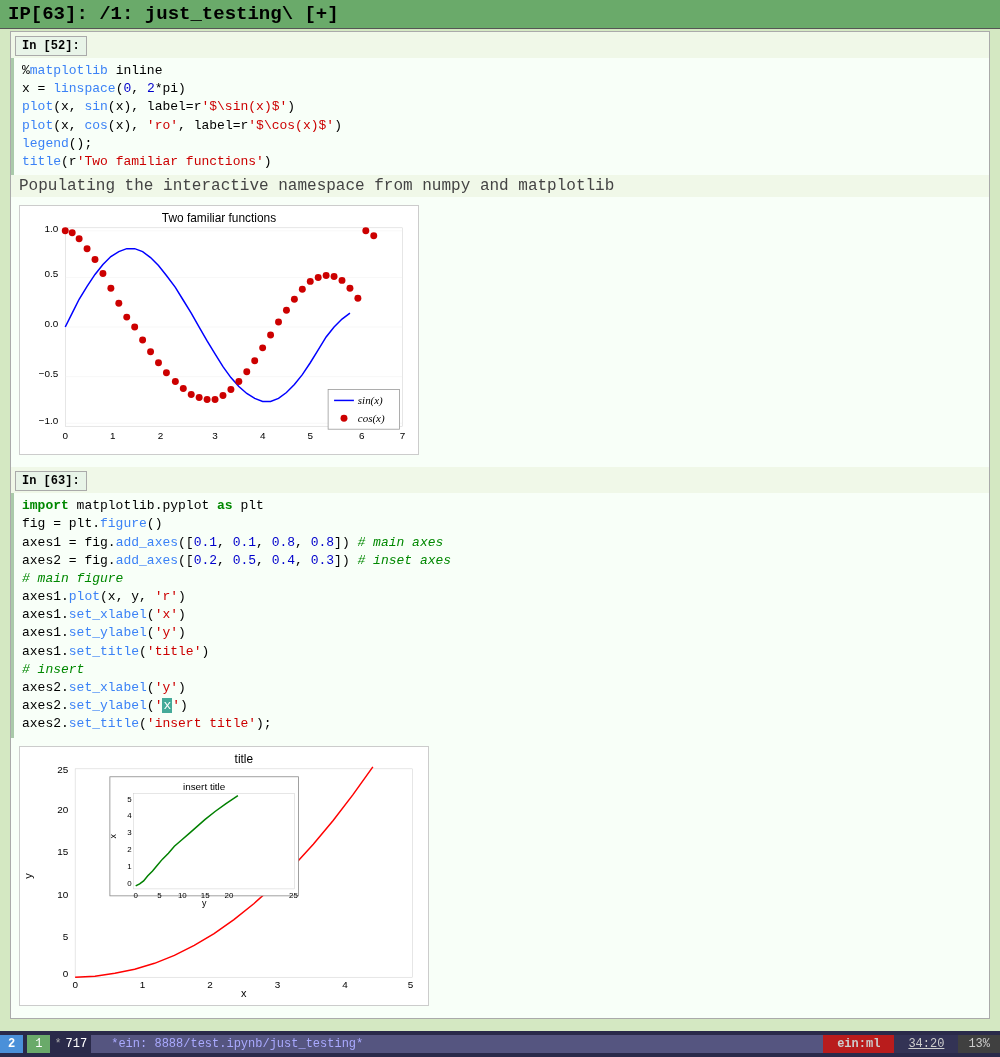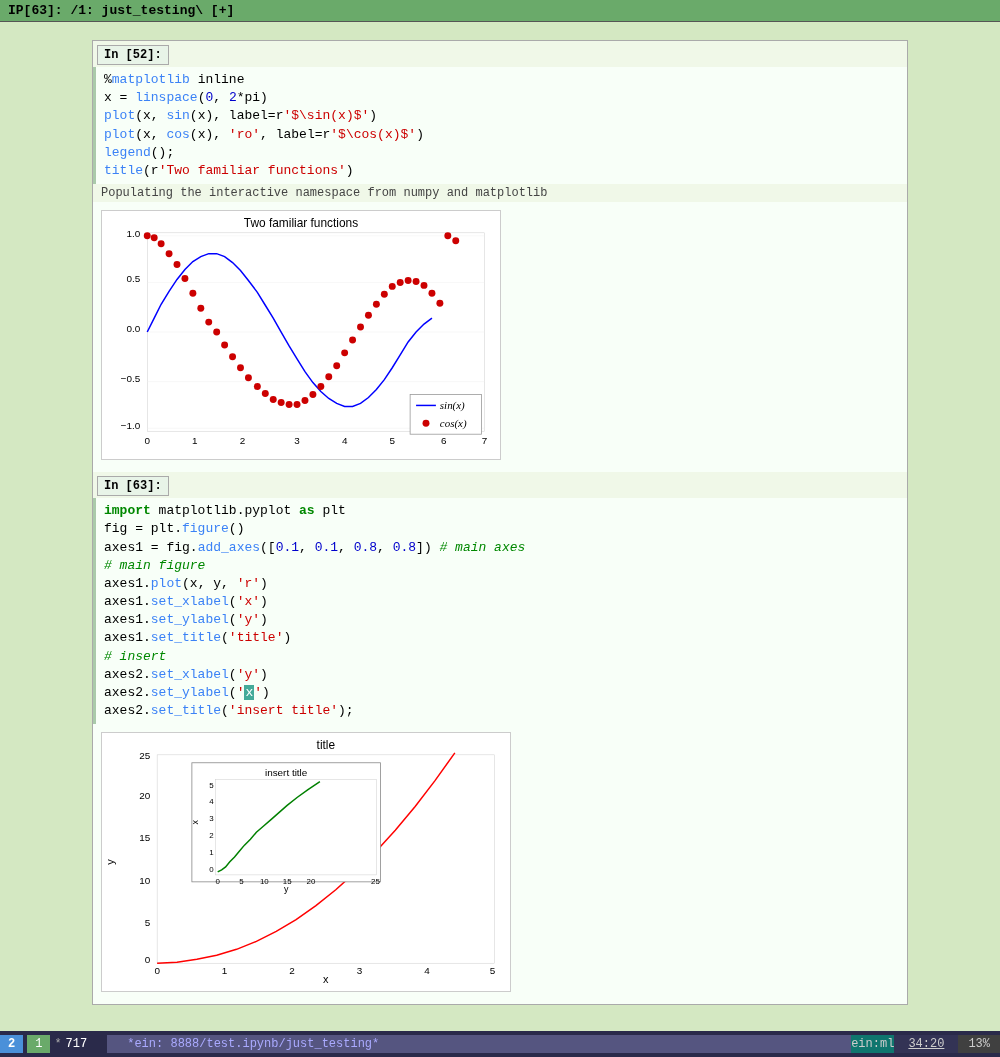--- a/index.html
+++ b/index.html
@@ -11,30 +11,30 @@
       font-size: 13px;
       overflow: hidden;
       position: relative;
     }
 
     
     #title-bar {
       background: #6aaa6a;
       color: #000;
       padding: 3px 8px;
-      font-size: 13px;
+      font-size: 19px;
       font-weight: bold;
       border-bottom: 1px solid #555;
     }
 
     
     #notebook {
       background: #f0f8e8;
-      width: 816px;
-      margin: 18px auto;
+      width: 980px;
+      margin: 2px auto;
       border: 1px solid #aaa;
     }
 
     
     .cell-in-label {
       background: #e8f4e8;
       color: #000;
       padding: 2px 6px;
       font-size: 12px;
       font-weight: bold;
@@ -58,21 +58,21 @@
     
     .kw { color: #008800; font-weight: bold; }
     .fn { color: #3b82f6; }
     .str { color: #cc0000; }
     .num { color: #0000cc; }
     .cm { color: #008800; font-style: italic; }
 
     .output-text {
       padding: 2px 8px;
       color: #444;
-      font-size: 12px;
+      font-size: 16px;
     }
 
     
     .chart-container {
       padding: 8px;
       background: #f8fff8;
     }
 
     
     .chart-svg {
@@ -110,23 +110,24 @@
     }
 
     .status-file {
       background: #555580;
       color: #aaaaff;
       padding: 2px 20px;
       flex: 1;
     }
 
     .status-mode {
-      background: #0f766e;
+      background: #b91c1c;
       color: #ccc;
-      padding: 2px 0;
+      padding: 2px 14px;
+      font-weight: bold;
     }
 
     .status-pos {
       background: #333355;
       color: #ccc;
       padding: 2px 14px;
       text-decoration: underline;
     }
 
     .status-pct {
@@ -263,20 +264,21 @@
 
   <div class="cell-wrapper">
     <div class="in-label-row">
       <span class="cell-in-label">In [63]:</span>
     </div>
     <div class="cell-content">
       <div class="code-line"><span class="kw">import</span> matplotlib.pyplot <span class="kw">as</span> plt</div>
       <div class="code-line">fig = plt.<span class="fn">figure</span>()</div>
       <div class="code-line"></div>
       <div class="code-line">axes1 = fig.<span class="fn">add_axes</span>([<span class="num">0.1</span>, <span class="num">0.1</span>, <span class="num">0.8</span>, <span class="num">0.8</span>]) <span class="cm"># main axes</span></div>
+      <div class="code-line">axes2 = fig.<span class="fn">add_axes</span>([<span class="num">0.2</span>, <span class="num">0.5</span>, <span class="num">0.4</span>, <span class="num">0.3</span>]) <span class="cm"># inset axes</span></div>
       <div class="code-line"></div>
       <div class="code-line"><span class="cm"># main figure</span></div>
       <div class="code-line">axes1.<span class="fn">plot</span>(x, y, <span class="str">'r'</span>)</div>
       <div class="code-line">axes1.<span class="fn">set_xlabel</span>(<span class="str">'x'</span>)</div>
       <div class="code-line">axes1.<span class="fn">set_ylabel</span>(<span class="str">'y'</span>)</div>
       <div class="code-line">axes1.<span class="fn">set_title</span>(<span class="str">'title'</span>)</div>
       <div class="code-line"></div>
       <div class="code-line"><span class="cm"># insert</span></div>
       <div class="code-line">axes2.<span class="fn">set_xlabel</span>(<span class="str">'y'</span>)</div>
       <div class="code-line">axes2.<span class="fn">set_ylabel</span>(<span class="str">'<span class="highlight-text">x</span>'</span>)</div>
@@ -339,18 +341,18 @@
       <rect x="114" y="47" width="162" height="96" fill="none" stroke="#ccc" stroke-width="0.5"></rect>
     </svg>
   </div>
 
 </div>
 
 <div id="status-bar">
   <span class="status-num">2</span>
   <span class="status-num2">1</span>
   <span style="color:#aaa; margin-right:4px;">*</span>
-  <span style="color:#fff; margin-right:20px;">717</span>
+  <span style="color:#fff; margin-right:4px;">717</span>
   <span class="status-file">*ein: 8888/test.ipynb/just_testing*</span>
   <span class="status-mode">ein:ml</span>
   <span class="status-pos">34:20</span>
   <span class="status-pct">13%</span>
 </div>
 
 </body></html>

